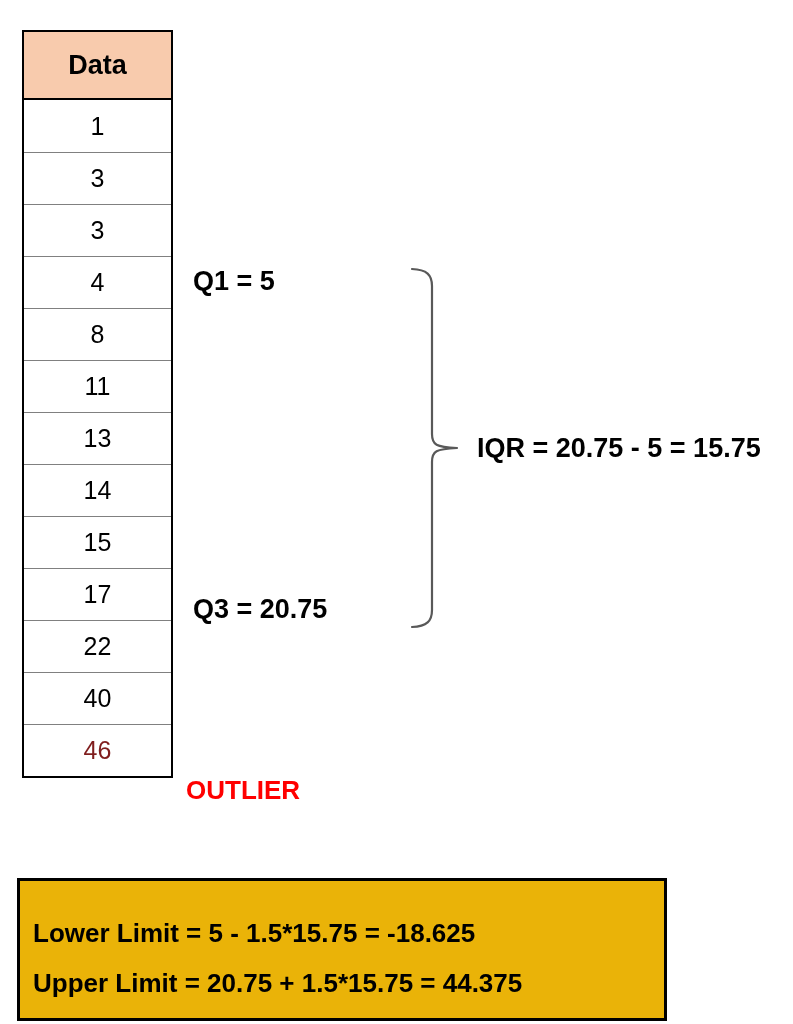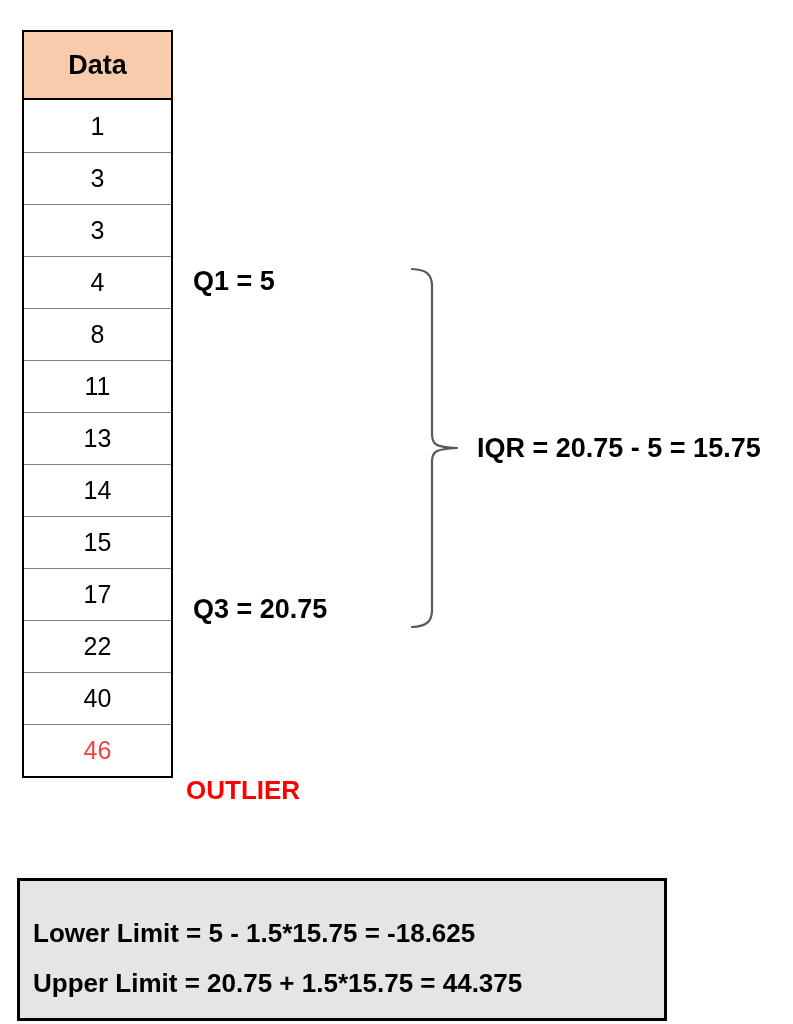--- a/index.html
+++ b/index.html
@@ -36,21 +36,21 @@
   .data-table .cell {
     height: 52px;
     display: flex;
     align-items: center;
     justify-content: center;
     font-size: 25px;
     border-top: 1.5px solid #808080;
     background: #ffffff;
   }
   .data-table .cell:first-child { border-top: none; }
-  .data-table .cell.outlier { color: #ef4444; }
+  .data-table .cell.outlier { color: #7f1d1d; }
 
   
   .annot {
     position: absolute;
     font-weight: bold;
     font-size: 27px;
     line-height: 1.1;
     white-space: nowrap;
   }
   .q1-label  { left: 193px; top: 267px; }
@@ -67,21 +67,21 @@
   }
 
   
   .limits-box {
     position: absolute;
     left: 17px;
     top: 878px;
     width: 650px;
     height: 143px;
     border: 3px solid #000000;
-    background: #e5e5e5;
+    background: #eab308;
     padding: 27px 0 0 13px;
   }
   .limits-box .limit-line {
     font-weight: bold;
     font-size: 26px;
     line-height: 50px;
     white-space: nowrap;
   }
 </style>
 </head>

